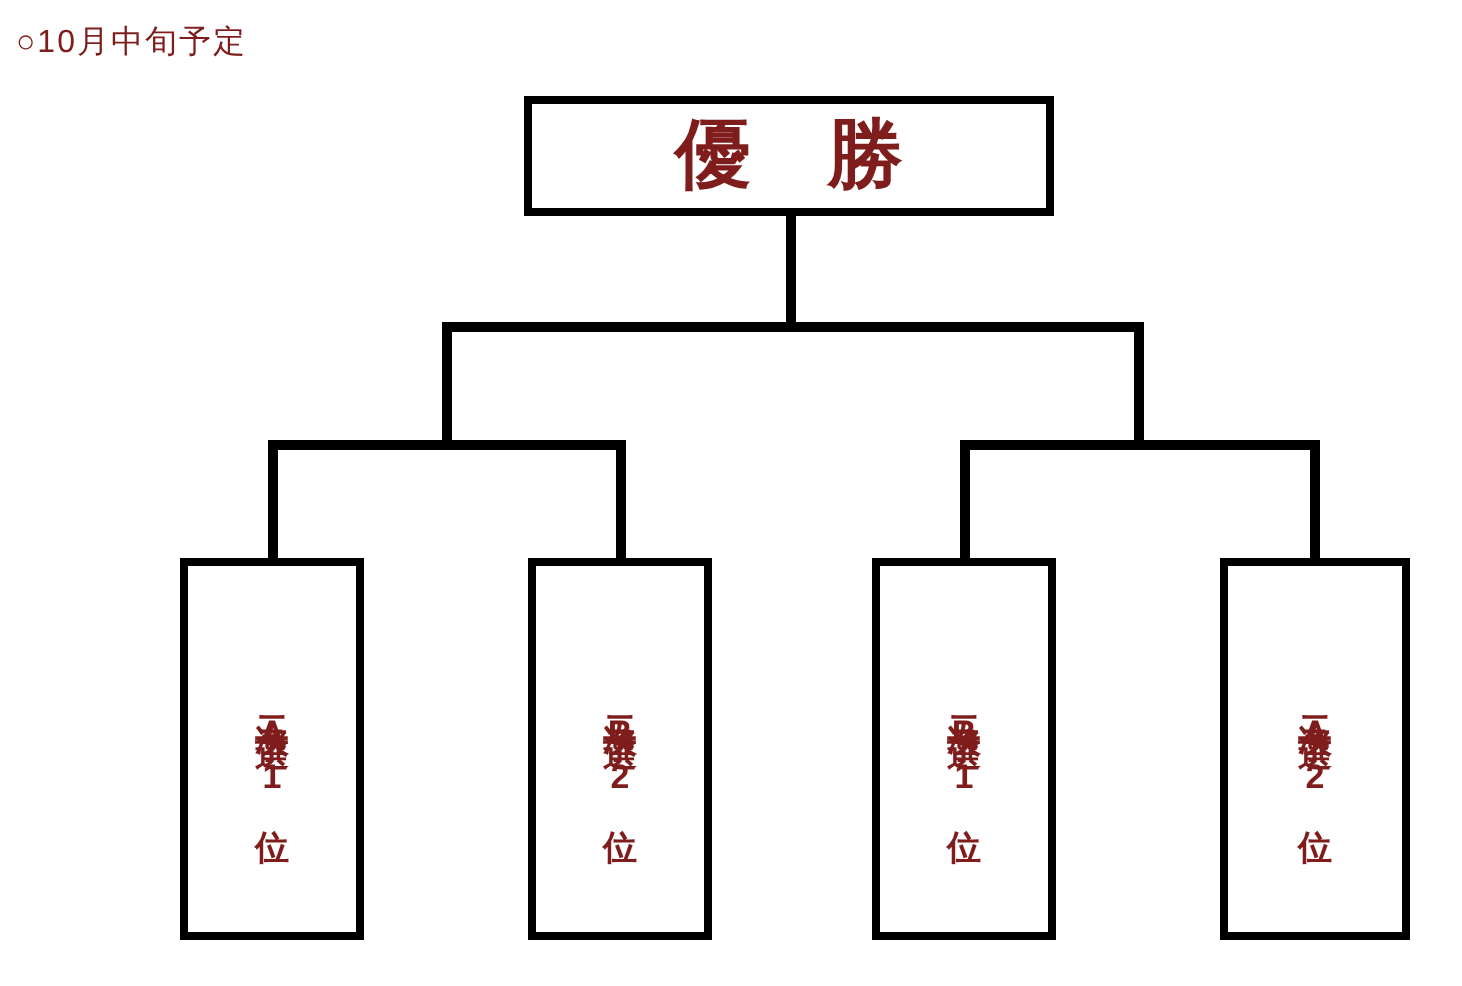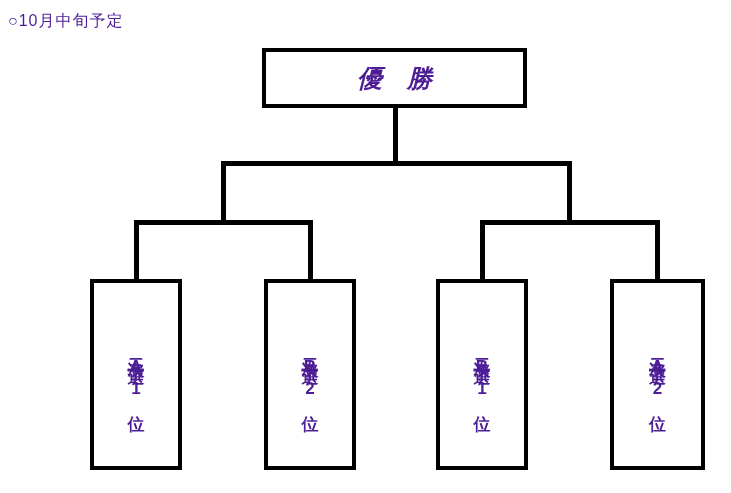--- a/index.html
+++ b/index.html
@@ -6,21 +6,21 @@
     margin: 0;
     padding: 0;
     background: #ffffff;
   }
   .canvas {
     position: relative;
     width: 731px;
     height: 493px;
     background: #ffffff;
     font-family: "Liberation Sans", "DejaVu Sans", sans-serif;
-    color: #4c1d95;
+    color: #7f1d1d;
     overflow: hidden;
   }
   .note {
     position: absolute;
     left: 8px;
     top: 11px;
     font-size: 16px;
     font-weight: 500;
     letter-spacing: 1px;
     white-space: nowrap;
@@ -31,25 +31,24 @@
     top: 48px;
     width: 265px;
     height: 60px;
     border: 4px solid #000000;
     box-sizing: border-box;
     display: flex;
     align-items: center;
     justify-content: center;
   }
   .champion-label {
-    font-size: 25px;
+    font-size: 38px;
     font-weight: bold;
     white-space: nowrap;
     line-height: 1;
-    font-style: italic;
   }
   .line {
     position: absolute;
     background: #000000;
   }
   
   .v-top      { left: 393px; top: 106px; width: 5px;  height: 60px; }
   .h-level1   { left: 221px; top: 161px; width: 351px; height: 5px; }
   .v-l1-left  { left: 221px; top: 161px; width: 5px;  height: 64px; }
   .v-l1-right { left: 567px; top: 161px; width: 5px;  height: 64px; }

